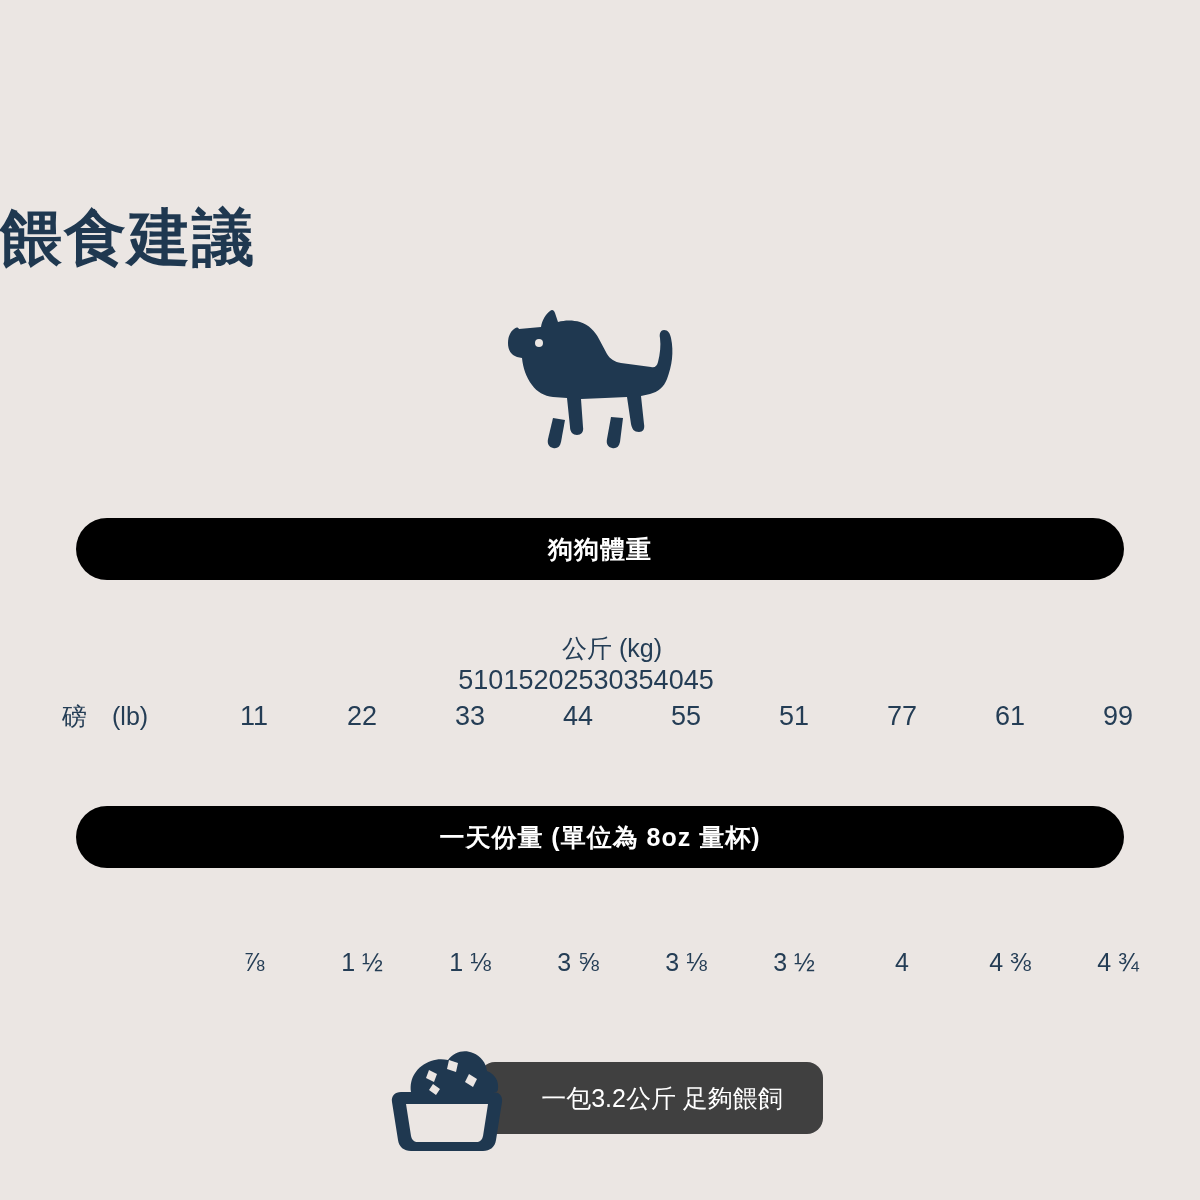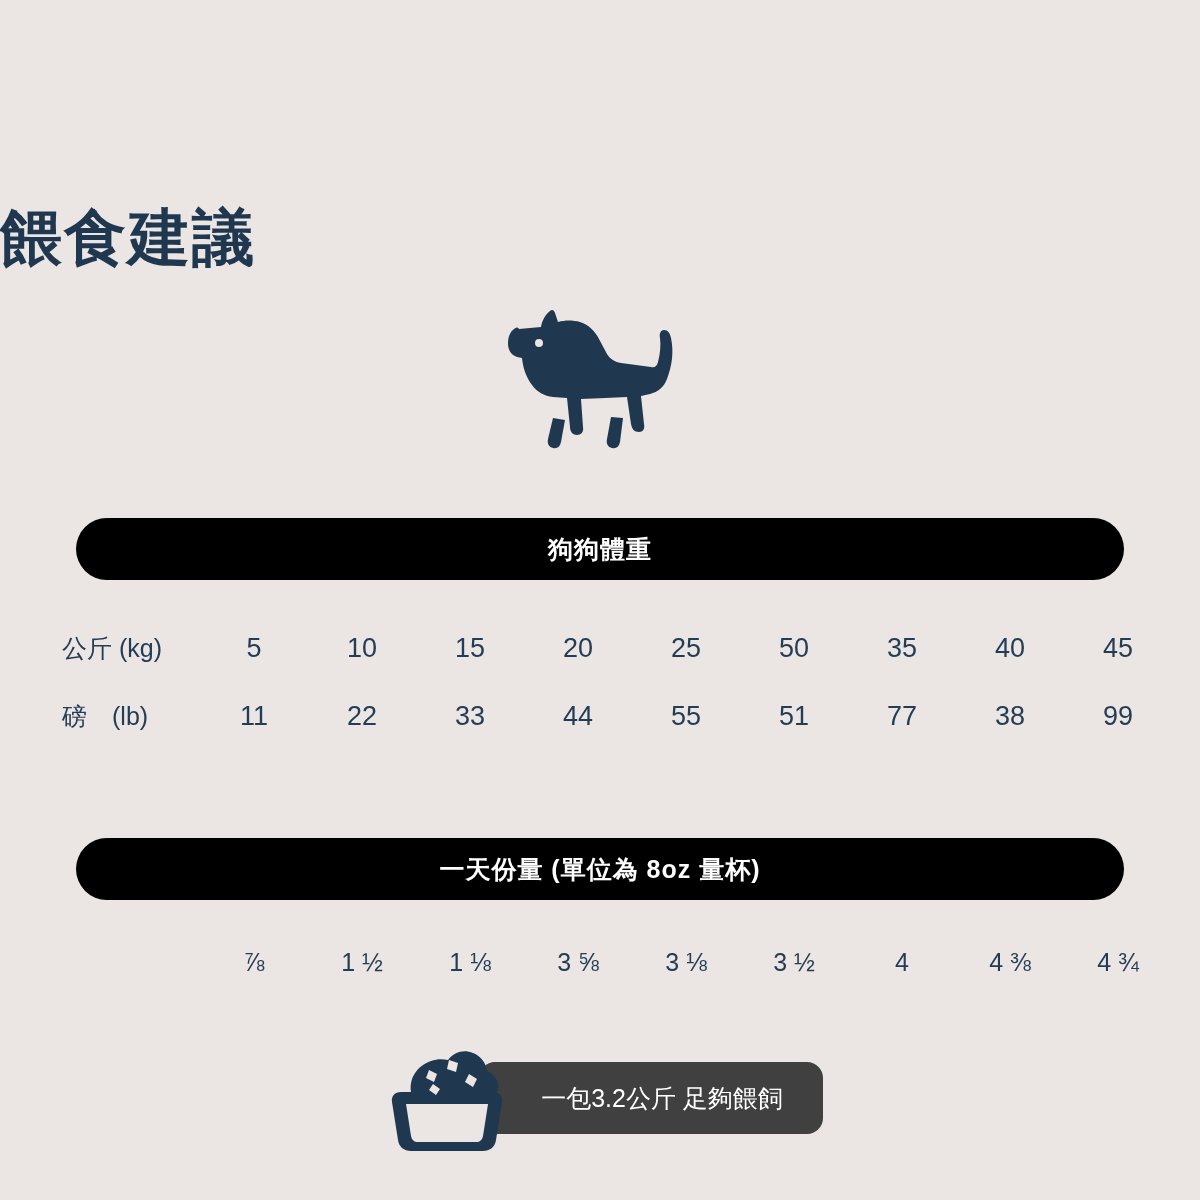--- a/index.html
+++ b/index.html
@@ -47,21 +47,21 @@
     border-radius: 31px;
     color: #ffffff;
     display: flex;
     align-items: center;
     justify-content: center;
     font-size: 25px;
     font-weight: bold;
     letter-spacing: 1px;
   }
   .band-weight { top: 518px; }
-  .band-portion { top: 838px; justify-content: center; }
+  .band-portion { top: 806px; justify-content: center; }
 
   .row {
     position: absolute;
     left: 0;
     width: 1200px;
     display: flex;
     align-items: center;
     font-size: 27px;
     color: #243d55;
   }
@@ -76,21 +76,21 @@
   .row-values {
     flex: 1;
     display: flex;
     padding-right: 28px;
     box-sizing: border-box;
   }
   .cell {
     flex: 1;
     text-align: center;
   }
-  .row-kg { top: 632px; }
+  .row-kg { top: 632px; flex-direction: column; }
   .row-lb { top: 700px; }
   .row-portion { top: 948px; font-size: 25px; }
   .row-portion .row-label { visibility: hidden; }
 
   .frac {
     font-size: 25px;
     white-space: nowrap;
   }
 
   .footer {
@@ -139,38 +139,38 @@
   </div>
 
   <div class="row row-kg">
     <div class="row-label">公斤 (kg)</div>
     <div class="row-values">
       <div class="cell">5</div>
       <div class="cell">10</div>
       <div class="cell">15</div>
       <div class="cell">20</div>
       <div class="cell">25</div>
-      <div class="cell">50</div>
+      <div class="cell">30</div>
       <div class="cell">35</div>
       <div class="cell">40</div>
       <div class="cell">45</div>
     </div>
   </div>
 
   <div class="row row-lb">
     <div class="row-label">磅　(lb)</div>
     <div class="row-values">
       <div class="cell">11</div>
       <div class="cell">22</div>
       <div class="cell">33</div>
       <div class="cell">44</div>
       <div class="cell">55</div>
       <div class="cell">51</div>
       <div class="cell">77</div>
-      <div class="cell">38</div>
+      <div class="cell">61</div>
       <div class="cell">99</div>
     </div>
   </div>
 
   <div class="band band-portion">
     <span>一天份量 (單位為 8oz 量杯)</span>
   </div>
 
   <div class="row row-portion">
     <div class="row-label">&nbsp;</div>

